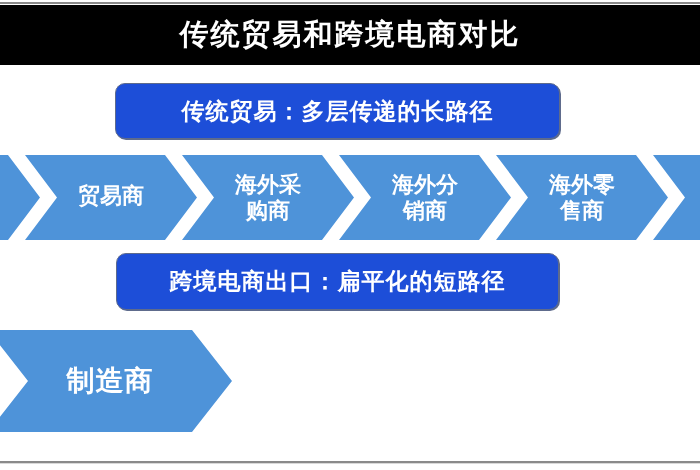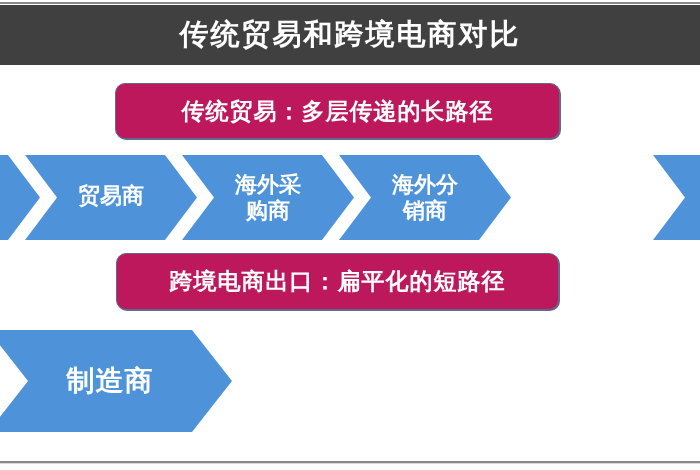--- a/index.html
+++ b/index.html
@@ -24,35 +24,35 @@
   }
   .h-line.top { top: 2px; }
   .h-line.bottom { top: 461px; border-bottom: 1px solid #d9d9d9; }
 
   .title-bar {
     position: absolute;
     left: 0;
     top: 5px;
     width: 700px;
     height: 60px;
-    background: #404040;
+    background: #000000;
     display: flex;
     align-items: center;
     justify-content: center;
   }
   .title-text {
     color: #ffffff;
     font-size: 29px;
     font-weight: bold;
     letter-spacing: 2px;
   }
 
   .section-header {
     position: absolute;
-    background: #be185d;
+    background: #1d4ed8;
     border: 1px solid #5e6b8c;
     border-radius: 10px;
     display: flex;
     align-items: center;
     justify-content: center;
     box-shadow: 1px 1px 0 #5e6b8c;
   }
   .section-header.first  { left: 115px; top: 83px;  width: 443px; height: 54px; }
   .section-header.second { left: 116px; top: 253px; width: 441px; height: 55px; font-family: Liberation Serif, serif; }
   .section-header .hdr-text {
@@ -132,20 +132,24 @@
       <span class="step-label">贸易商</span>
     </div>
     <div class="chev c1-1">
       <span class="step-label">海外采
 购商</span>
     </div>
     <div class="chev c1-2">
       <span class="step-label">海外分
 销商</span>
     </div>
+    <div class="chev c1-3">
+      <span class="step-label">海外零
+售商</span>
+    </div>
     <div class="chev c1-pr"></div>
   </div>
 
   <div class="section-header second">
     <span class="hdr-text">跨境电商出口：扁平化的短路径</span>
   </div>
 
   <div class="chevron-row row2">
     <div class="chev c2-0">
       <span class="step-label">制造商</span>

